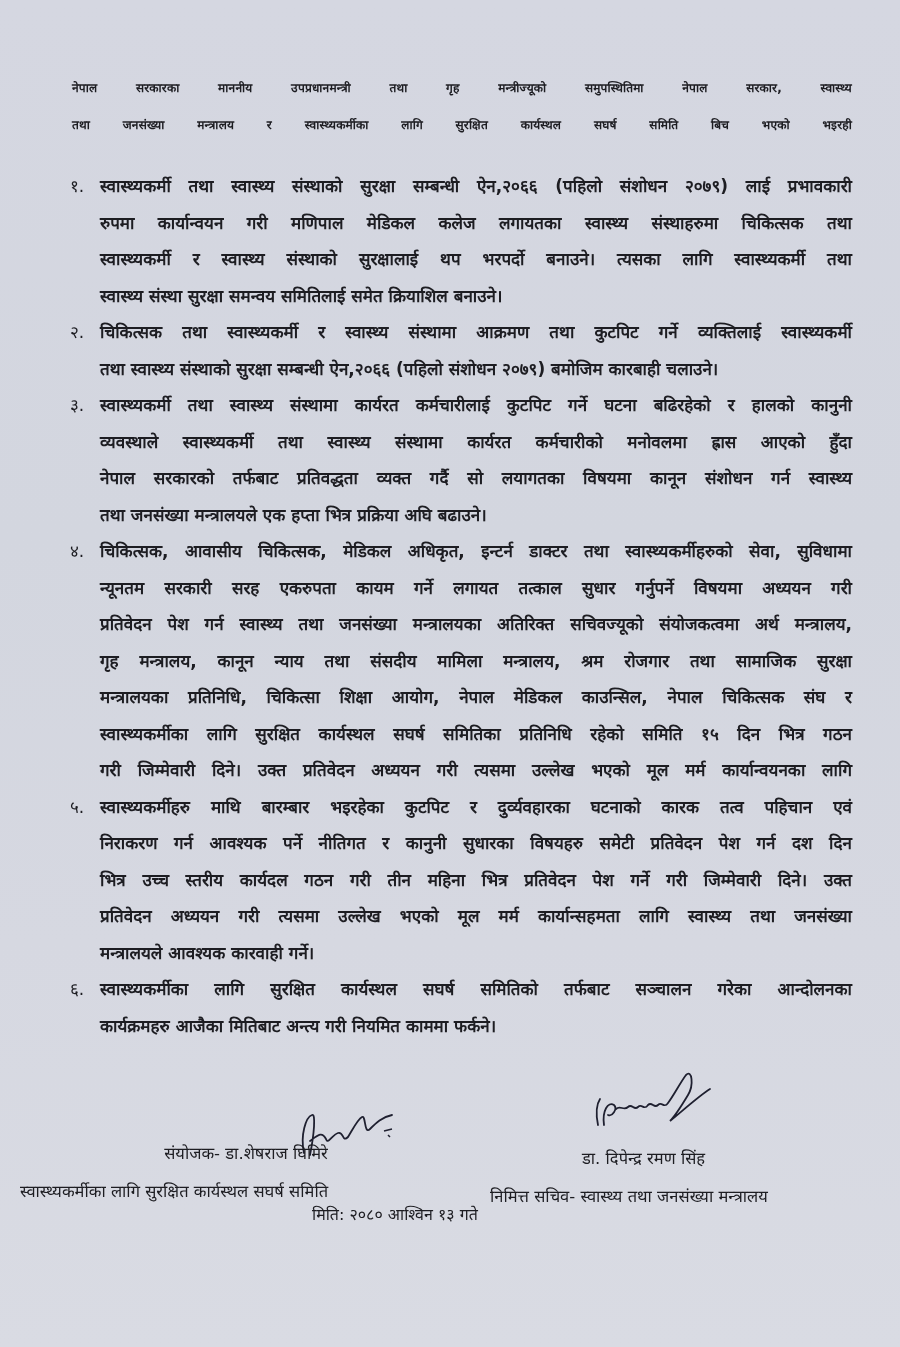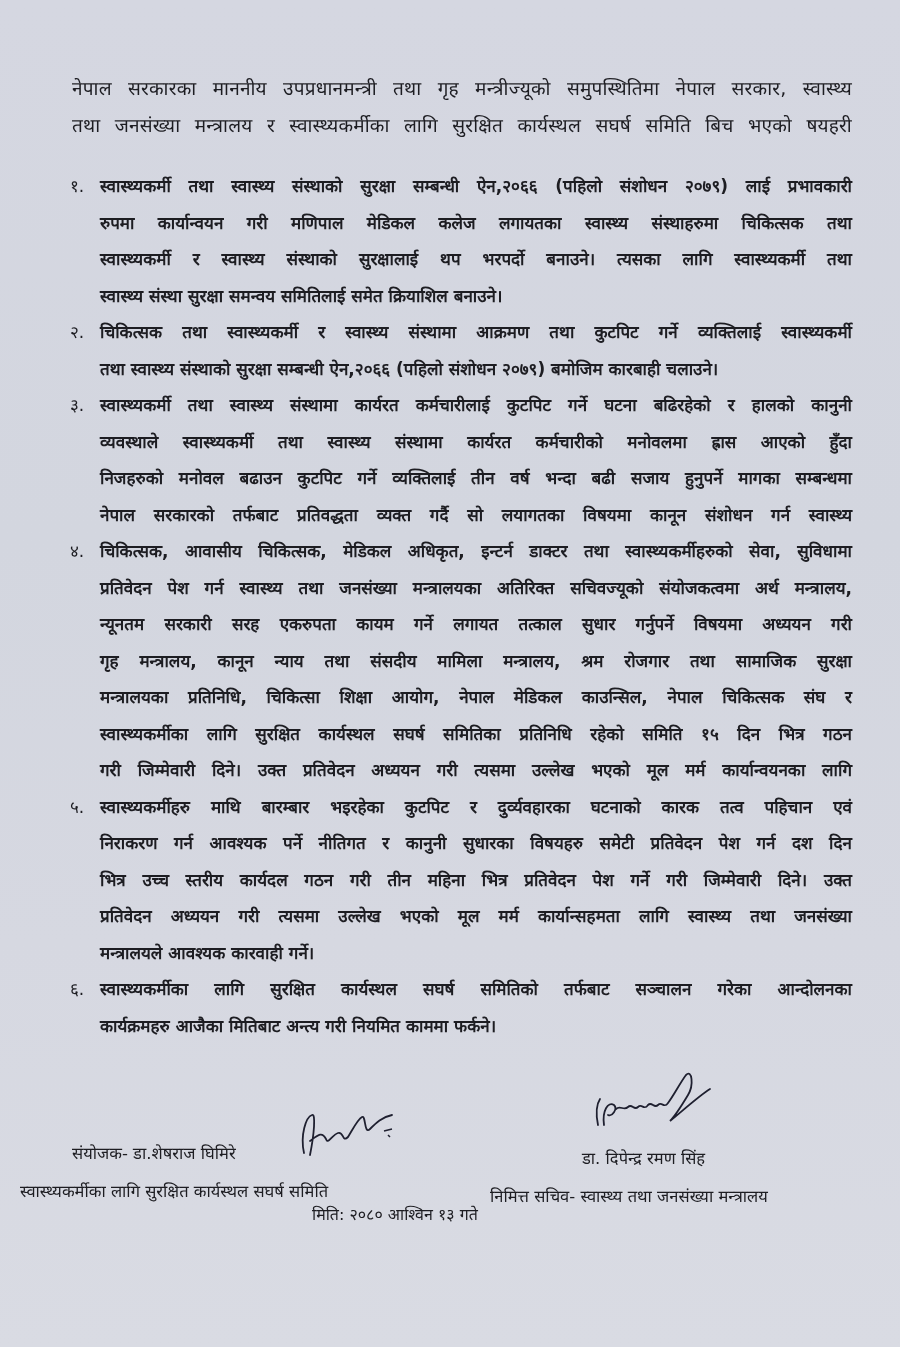--- a/index.html
+++ b/index.html
@@ -6,45 +6,46 @@
   body {
     width: 900px; height: 1347px; overflow: hidden;
     background: linear-gradient(180deg, #d5d7e1 0%, #d3d6df 40%, #d6d8e1 70%, #d9dbe3 100%);
     font-family: "DejaVu Sans", sans-serif;
     color: #1d1d22;
     position: relative;
   }
   .page { position: absolute; inset: 0; }
   .title {
     position: absolute; left: 72px; width: 780px; top: 70px;
-    font-size: 19px; line-height: 37px; text-align: justify; text-align-last: justify;
+    font-size: 12px; line-height: 37px; text-align: justify; text-align-last: justify;
     letter-spacing: 0.2px;
+    font-weight: bold;
   }
   .title div { text-align: justify; text-align-last: justify; }
   .items { position: absolute; left: 70px; width: 782px; top: 168px; }
   .item { display: flex; font-size: 17px; line-height: 36.5px; margin-bottom: 0; }
   .item .num { width: 30px; flex: 0 0 30px; text-align: left; }
   .item .txt { flex: 1; text-align: justify; }
   .item .txt div { text-align: justify; text-align-last: justify; white-space: nowrap; font-weight: bold; }
   .item .txt div.last { text-align-last: left; }
   .sig-left { position: absolute; left: 20px; top: 1135px; width: 400px; font-size: 16.5px; line-height: 38px; }
-  .sig-left .name { padding-left: 52px; }
+  .sig-left .name { padding-left: 52px; text-align: center; }
   .sig-right { position: absolute; left: 490px; top: 1140px; width: 380px; font-size: 16.5px; line-height: 38px; }
   .sig-right .name { padding-left: 92px; }
   .date { position: absolute; left: 312px; top: 1203px; font-size: 16px; }
   .signature-svg { position: absolute; }
 </style>
 </head>
 <body>
 
 <div class="page">
 
   <div class="title">
     <div>नेपाल सरकारका माननीय उपप्रधानमन्त्री तथा गृह मन्त्रीज्यूको समुपस्थितिमा नेपाल सरकार, स्वास्थ्य</div>
-    <div>तथा जनसंख्या मन्त्रालय र स्वास्थ्यकर्मीका लागि सुरक्षित कार्यस्थल सघर्ष समिति बिच भएको षयहरी</div>
+    <div>तथा जनसंख्या मन्त्रालय र स्वास्थ्यकर्मीका लागि सुरक्षित कार्यस्थल सघर्ष समिति बिच भएको भइरही</div>
   </div>
 
   <div class="items" id="items">
       <div class="item">
         <div class="num">१.</div>
         <div class="txt">
           <div>स्वास्थ्यकर्मी तथा स्वास्थ्य संस्थाको सुरक्षा सम्बन्धी ऐन,२०६६ (पहिलो संशोधन २०७९) लाई प्रभावकारी</div>
           <div>रुपमा कार्यान्वयन गरी मणिपाल मेडिकल कलेज लगायतका स्वास्थ्य संस्थाहरुमा चिकित्सक तथा</div>
           <div>स्वास्थ्यकर्मी र स्वास्थ्य संस्थाको सुरक्षालाई थप भरपर्दो बनाउने। त्यसका लागि स्वास्थ्यकर्मी तथा</div>
           <div class="last">स्वास्थ्य संस्था सुरक्षा समन्वय समितिलाई समेत क्रियाशिल बनाउने।</div>
@@ -55,30 +56,30 @@
         <div class="txt">
           <div>चिकित्सक तथा स्वास्थ्यकर्मी र स्वास्थ्य संस्थामा आक्रमण  तथा कुटपिट गर्ने व्यक्तिलाई स्वास्थ्यकर्मी</div>
           <div class="last">तथा स्वास्थ्य संस्थाको सुरक्षा सम्बन्धी ऐन,२०६६ (पहिलो संशोधन २०७९) बमोजिम कारबाही चलाउने।</div>
         </div>
       </div>
       <div class="item">
         <div class="num">३.</div>
         <div class="txt">
           <div>स्वास्थ्यकर्मी तथा स्वास्थ्य संस्थामा कार्यरत कर्मचारीलाई कुटपिट गर्ने घटना बढिरहेको र हालको कानुनी</div>
           <div>व्यवस्थाले स्वास्थ्यकर्मी तथा स्वास्थ्य संस्थामा कार्यरत कर्मचारीको मनोवलमा ह्रास आएको हुँदा</div>
-          <div>निजहरुको मनोवल बढाउन कुटपिट गर्ने व्यक्तिलाई तीन वर्ष भन्दा बढी सजाय हुनुपर्ने मागका सम्बन्धमा</div>
           <div>नेपाल सरकारको तर्फबाट प्रतिवद्धता व्यक्त गर्दै सो लयागतका विषयमा कानून संशोधन गर्न स्वास्थ्य</div>
+          <div class="last">तथा जनसंख्या मन्त्रालयले एक हप्ता भित्र प्रक्रिया अघि बढाउने।</div>
         </div>
       </div>
       <div class="item">
         <div class="num">४.</div>
         <div class="txt">
           <div>चिकित्सक, आवासीय चिकित्सक, मेडिकल अधिकृत, इन्टर्न डाक्टर तथा स्वास्थ्यकर्मीहरुको सेवा, सुविधामा</div>
+          <div>न्यूनतम सरकारी सरह एकरुपता कायम गर्ने लगायत तत्काल सुधार गर्नुपर्ने विषयमा अध्ययन गरी</div>
           <div>प्रतिवेदन पेश गर्न स्वास्थ्य तथा जनसंख्या मन्त्रालयका अतिरिक्त सचिवज्यूको संयोजकत्वमा अर्थ मन्त्रालय,</div>
-          <div>न्यूनतम सरकारी सरह एकरुपता कायम गर्ने लगायत तत्काल सुधार गर्नुपर्ने विषयमा अध्ययन गरी</div>
           <div>गृह मन्त्रालय, कानून न्याय तथा संसदीय मामिला मन्त्रालय, श्रम रोजगार तथा सामाजिक सुरक्षा</div>
           <div>मन्त्रालयका प्रतिनिधि, चिकित्सा शिक्षा आयोग, नेपाल मेडिकल काउन्सिल, नेपाल चिकित्सक संघ र</div>
           <div>स्वास्थ्यकर्मीका लागि सुरक्षित कार्यस्थल सघर्ष समितिका प्रतिनिधि रहेको समिति १५ दिन भित्र गठन</div>
           <div>गरी जिम्मेवारी दिने। उक्त प्रतिवेदन अध्ययन गरी त्यसमा उल्लेख भएको मूल मर्म कार्यान्वयनका लागि</div>
         </div>
       </div>
       <div class="item">
         <div class="num">५.</div>
         <div class="txt">
           <div>स्वास्थ्यकर्मीहरु माथि बारम्बार भइरहेका कुटपिट र दुर्व्यवहारका घटनाको कारक तत्व पहिचान एवं</div>

